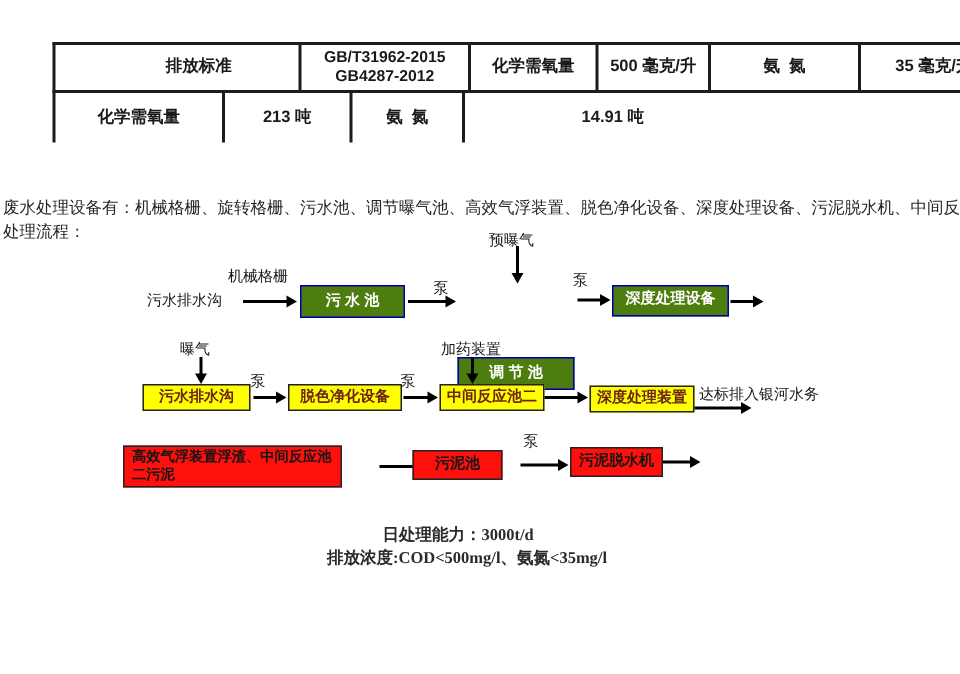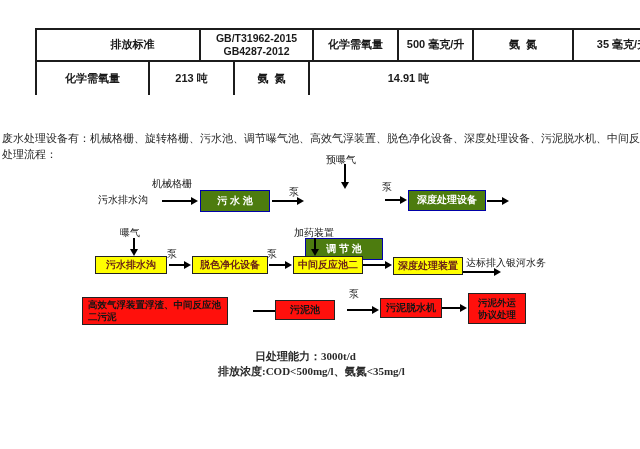--- a/index.html
+++ b/index.html
@@ -133,21 +133,17 @@
   <div class="ah" style="left:253px; top:310px; width:27px;"></div>
 
   <div class="node red" style="left:275px; top:300px; width:60px; height:20px;">污泥池</div>
 
   <div class="flabel" style="left:349px; top:287px;">泵</div>
   <div class="ah" style="left:347px; top:309px; width:26px;"></div>
 
   <div class="node red" style="left:380px; top:298px; width:62px; height:20px;">污泥脱水机</div>
   <div class="ah" style="left:442px; top:307px; width:19px;"></div>
 
-  <div class="node red twoLine" style="left:468px; top:293px; width:58px; height:31px;">
-    <span>污泥外运</span>
-    <span>协议处理</span>
-  </div>
 
   <div class="foot" style="left:255px; top:349px;">日处理能力：3000t/d</div>
   <div class="foot" style="left:218px; top:364px;">排放浓度:COD&lt;500mg/l、氨氮&lt;35mg/l</div>
 
 </div>
 
 </body></html>

